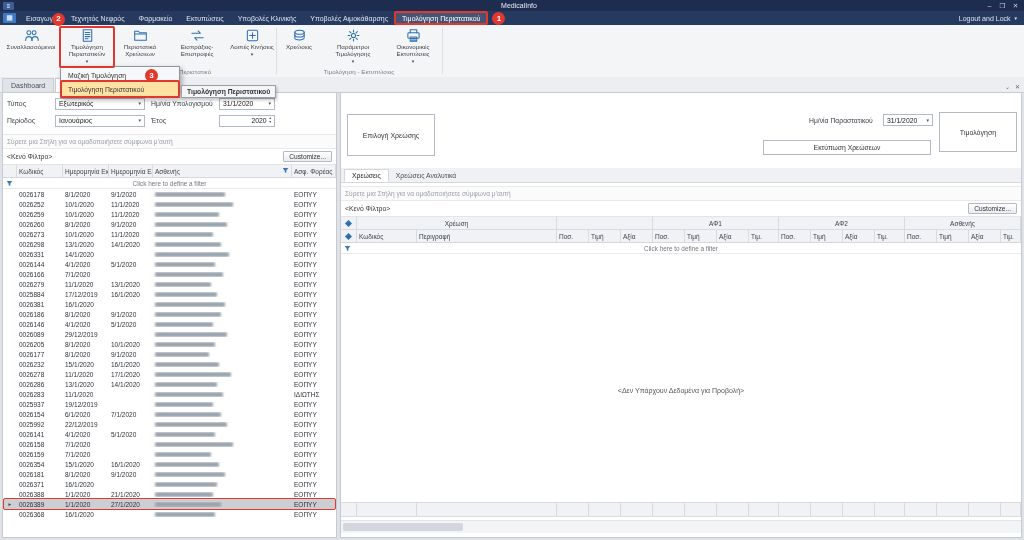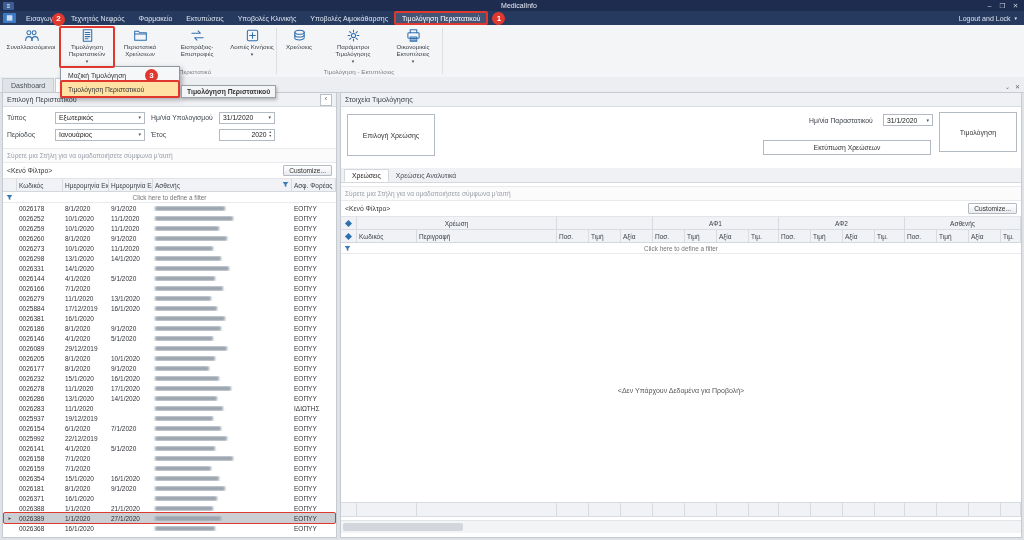--- a/index.html
+++ b/index.html
@@ -241,24 +241,20 @@
       <div class="dtab">Dashboard</div>
       <div class="dtab active">Τιμολόγηση Περιστατικού</div>
     </div>
   <div class="doc-strip-icons">
     <span>⌄</span>
     <span>✕</span>
   </div>
 </div>
 
 <div class="panel panel-left">
-  <div class="phead">
-    <span>Επιλογή Περιστατικού</span>
-    <span class="collapse-btn">‹</span>
-  </div>
   <div class="ctl-row">
     <span class="lab1">Τύπος</span>
     <div class="combo w1">
       <span class="cv">Εξωτερικός</span>
       <span class="ca">▼</span>
     </div>
     <span class="lab2">Ημ/νία Υπολογισμού</span>
     <div class="combo w2">
       <span class="cv">31/1/2020</span>
       <span class="ca">▼</span>
@@ -631,23 +627,20 @@
         <div></div>
         <div>
           <div class="blur-name" style="width: 60px;"></div>
         </div>
         <div>ΕΟΠΥΥ</div>
       </div>
     </div>
 </div>
 
 <div class="panel panel-right">
-  <div class="phead">
-    <span>Στοιχεία Τιμολόγησης</span>
-  </div>
   <div class="big-btn" style="left:6px;top:21px;width:88px;height:42px">Επιλογή Χρεώσης</div>
   <div class="doc-date-label">Ημ/νία Παραστατικού</div>
   <div class="combo doc-date-combo">
     <span class="cv">31/1/2020</span>
     <span class="ca">▼</span>
   </div>
   <div class="big-btn" style="left:598px;top:19px;width:78px;height:40px">Τιμολόγηση</div>
   <div class="big-btn" style="left:422px;top:47px;width:168px;height:15px;font-size:6.8px">Εκτύπωση Χρεώσεων</div>
   <div class="rtab-strip">
     <div class="ptabs">

